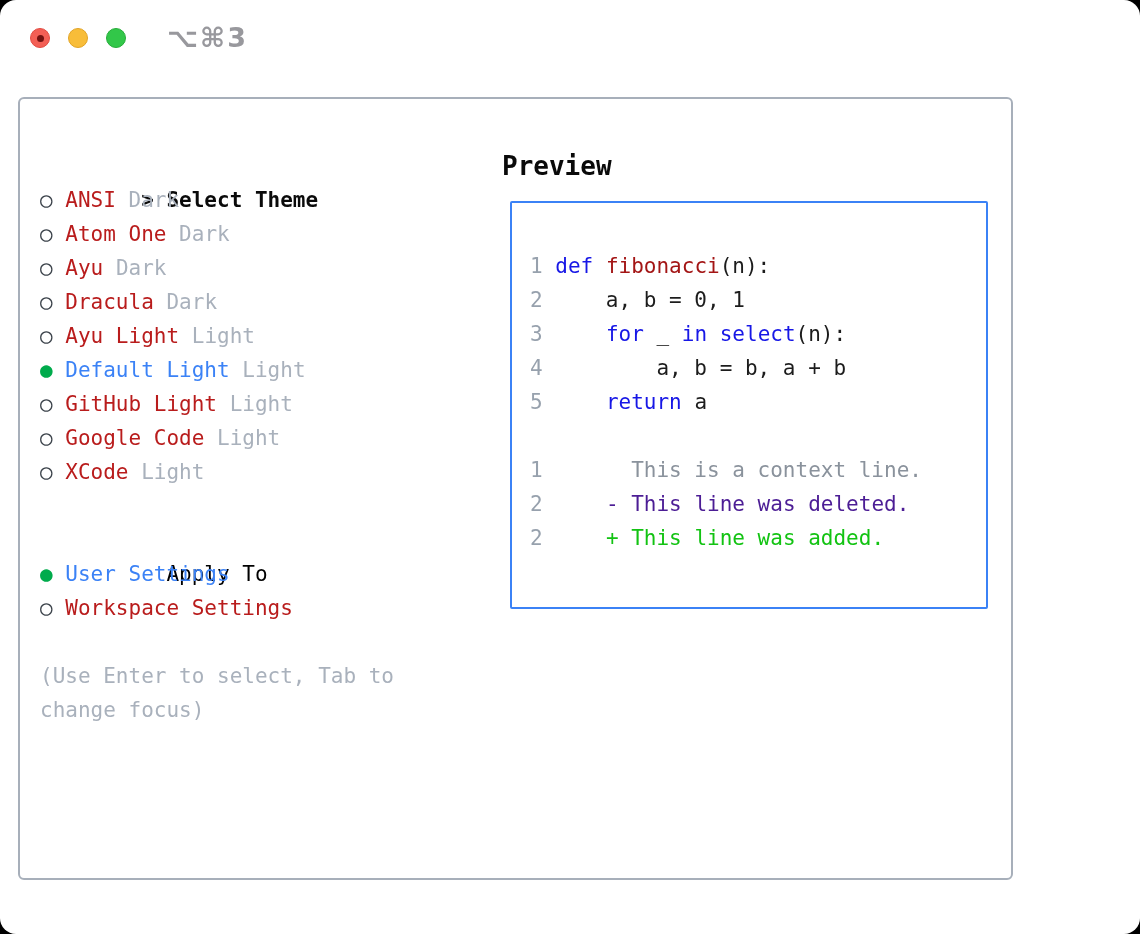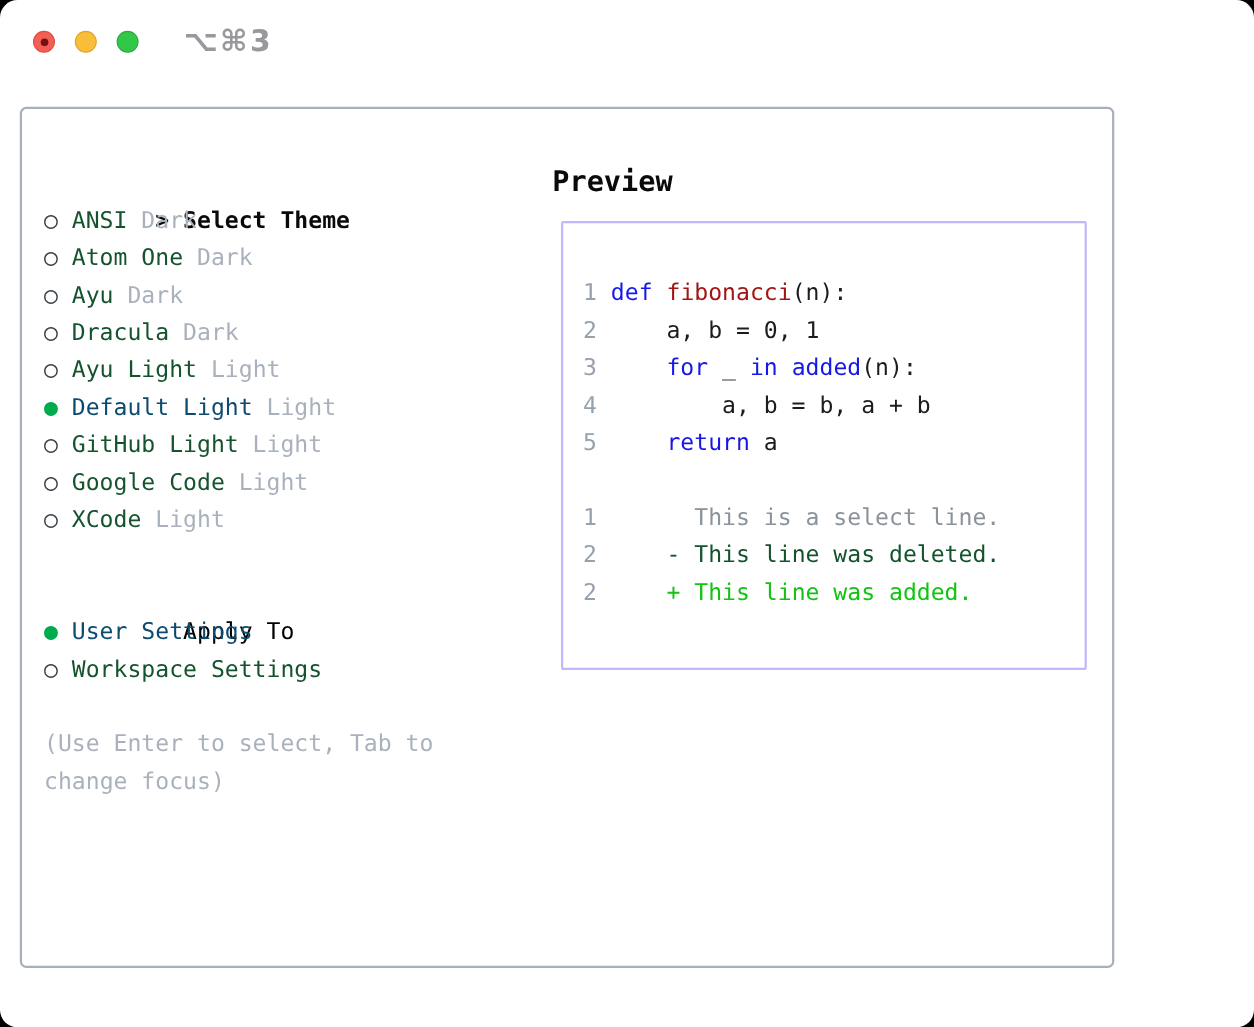--- a/index.html
+++ b/index.html
@@ -32,46 +32,46 @@
     position:absolute; left:18px; top:97px; width:995px; height:783px;
     border:2px solid #a7afba; border-radius:6px; background:#fff;
     padding:50px 0 0 20px; display:flex;
   }
   .col-left  { width:462px; flex:none; }
   .col-right { flex:1; }
 
   .row { height:34px; line-height:34px; font-size:21px; white-space:pre; color:#30363d; }
   .row .marker { display:inline-block; width:2ch; color:#3c434b; }
   .row .marker.sel { color:#00ab4c; }
-  .row .name { color:#14532d; }
-  .row.sel .name { color:#0c4a6e; }
+  .row .name { color:#b91c1c; }
+  .row.sel .name { color:#3b82f6; }
   .row .tag { color:#a9b1bc; }
   .row.header-row { color:#0a0a0a; font-weight:700; }
   .row.header-row .prompt { display:inline-block; width:2ch; color:#0a0a0a; }
   .row.apply-header { color:#000; }
   .blank-row { height:34px; }
   .hint {
     margin-top:0; width:432px; font-size:21px; line-height:34px;
     color:#a9b1bc; white-space:normal; word-break:normal;
   }
 
   
   .preview-header { height:34px; line-height:34px; font-size:26px; font-weight:700; color:#0a0a0a; }
   .preview-box {
     margin-top:18px; margin-left:8px; width:478px; height:408px;
-    border:2px solid #c4b5fd; border-radius:2px; background:#fff;
+    border:2px solid #3b82f6; border-radius:2px; background:#fff;
     padding:46px 10px 0 18px;
   }
   .pline { height:34px; line-height:34px; font-size:21px; white-space:pre; color:#1c1c1c; }
   .tk-num   { color:#97a1ad; }
   .tk-plain { color:#1c1c1c; }
   .tk-kw    { color:#1717e6; }
   .tk-fn    { color:#a31515; }
   .tk-ctx   { color:#8a929c; }
-  .tk-del   { color:#14532d; }
+  .tk-del   { color:#4c1d95; }
   .tk-add   { color:#12c312; }
 </style>
 </head>
 <body>
 
 <div class="window">
 
   <div class="titlebar">
     <div class="lights">
       <div class="light red"></div>
@@ -114,24 +114,24 @@
       <div class="blank-row"></div>
 
       <div class="hint">(Use Enter to select, Tab to change focus)</div>
     </div>
 
     <div class="col-right">
       <div class="preview-header">Preview</div>
       <div class="preview-box" id="preview-box">
           <div class="pline"><span class="tk-num">1 </span><span class="tk-kw">def</span><span class="tk-plain"> </span><span class="tk-fn">fibonacci</span><span class="tk-plain">(n):</span></div>
           <div class="pline"><span class="tk-num">2 </span><span class="tk-plain">    a, b = 0, 1</span></div>
-          <div class="pline"><span class="tk-num">3 </span><span class="tk-plain">    </span><span class="tk-kw">for</span><span class="tk-plain"> _ </span><span class="tk-kw">in</span><span class="tk-plain"> </span><span class="tk-kw">added</span><span class="tk-plain">(n):</span></div>
+          <div class="pline"><span class="tk-num">3 </span><span class="tk-plain">    </span><span class="tk-kw">for</span><span class="tk-plain"> _ </span><span class="tk-kw">in</span><span class="tk-plain"> </span><span class="tk-kw">select</span><span class="tk-plain">(n):</span></div>
           <div class="pline"><span class="tk-num">4 </span><span class="tk-plain">        a, b = b, a + b</span></div>
           <div class="pline"><span class="tk-num">5 </span><span class="tk-plain">    </span><span class="tk-kw">return</span><span class="tk-plain"> a</span></div>
           <div class="pline"></div>
-          <div class="pline"><span class="tk-num">1 </span><span class="tk-ctx">      This is a select line.</span></div>
+          <div class="pline"><span class="tk-num">1 </span><span class="tk-ctx">      This is a context line.</span></div>
           <div class="pline"><span class="tk-num">2 </span><span class="tk-plain">    </span><span class="tk-del">- This line was deleted.</span></div>
           <div class="pline"><span class="tk-num">2 </span><span class="tk-plain">    </span><span class="tk-add">+ This line was added.</span></div>
         </div>
     </div>
 
   </div>
 </div>
 
 </body></html>

